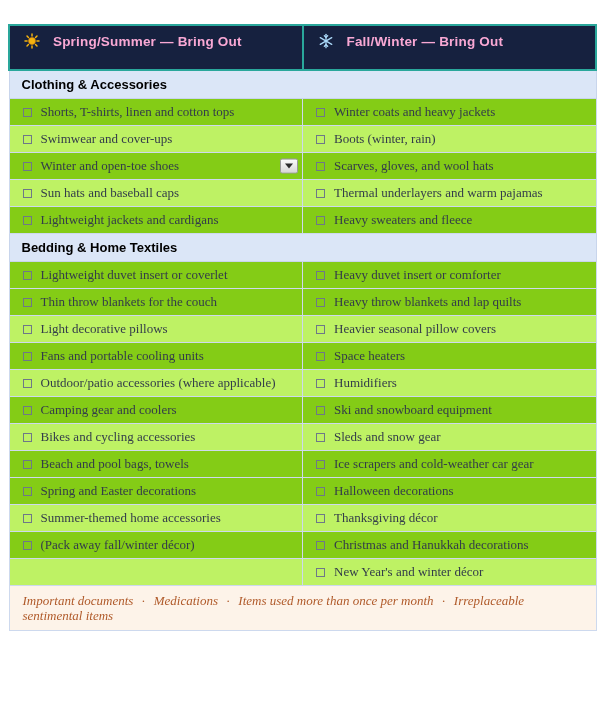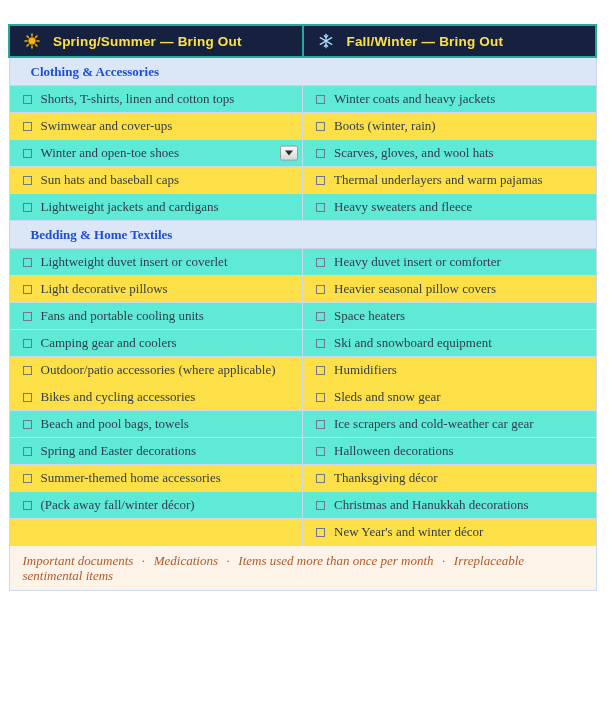--- a/index.html
+++ b/index.html
@@ -14,56 +14,55 @@
     border-collapse: collapse;
     width: 589px;
     table-layout: fixed;
     border: 1px solid #c3d1e8;
   }
 
   
   th.col-header {
     width: 50%;
     background: #16213f;
-    color: #fde047;
+    color: #f9a8d4;
     font-weight: bold;
     font-size: 13.5px;
     text-align: left;
-    padding: 7px 10px 7px 14px;
+    padding: 7px 10px 20px 14px;
     border: 2px solid #2aa79b;
     letter-spacing: 0.2px;
   }
   .hdr-icon { display: inline-block; width: 16px; height: 16px; vertical-align: -3px; margin-right: 9px; }
 
   
   .section-row td {
     background: #dbe6f7;
-    color: #1d4ed8;
+    color: #000000;
     font-weight: bold;
     font-size: 13px;
-    padding: 6px 10px 6px 21px;
+    padding: 6px 10px 6px 12px;
     line-height: 15px;
     border: 1px solid #c8d5ec;
-    font-family: Liberation Serif, serif;
   }
 
   
   .item-row td {
     font-family: "Liberation Serif", "DejaVu Serif", serif;
     font-size: 13px;
     line-height: 14px;
     color: #333c4a;
     padding: 6px 24px 6px 13px;
     border: 1px solid #cdd9ee;
     position: relative;
     white-space: nowrap;
     overflow: hidden;
   }
-  .item-row.tint td  { background: #5eead4; }
-  .item-row.plain td { background: #fde047; }
+  .item-row.tint td  { background: #84cc16; }
+  .item-row.plain td { background: #bef264; }
 
   .checkbox {
     display: inline-block;
     width: 9px; height: 9px;
     border: 1px solid #6e7888;
     background: transparent;
     margin-right: 9px;
     vertical-align: -1px;
   }
 
@@ -170,35 +169,39 @@
           <td class="item-cell"><span class="checkbox"></span><span class="item-label">Lightweight jackets and cardigans</span></td>
           <td class="item-cell"><span class="checkbox"></span><span class="item-label">Heavy sweaters and fleece</span></td>
         </tr>
         <tr class="section-row">
           <td colspan="2">Bedding &amp; Home Textiles</td>
         </tr>
         <tr class="item-row tint">
           <td class="item-cell"><span class="checkbox"></span><span class="item-label">Lightweight duvet insert or coverlet</span></td>
           <td class="item-cell"><span class="checkbox"></span><span class="item-label">Heavy duvet insert or comforter</span></td>
         </tr>
+        <tr class="item-row tint">
+          <td class="item-cell"><span class="checkbox"></span><span class="item-label">Thin throw blankets for the couch</span></td>
+          <td class="item-cell"><span class="checkbox"></span><span class="item-label">Heavy throw blankets and lap quilts</span></td>
+        </tr>
         <tr class="item-row plain">
           <td class="item-cell"><span class="checkbox"></span><span class="item-label">Light decorative pillows</span></td>
           <td class="item-cell"><span class="checkbox"></span><span class="item-label">Heavier seasonal pillow covers</span></td>
         </tr>
         <tr class="item-row tint">
           <td class="item-cell"><span class="checkbox"></span><span class="item-label">Fans and portable cooling units</span></td>
           <td class="item-cell"><span class="checkbox"></span><span class="item-label">Space heaters</span></td>
         </tr>
+        <tr class="item-row plain">
+          <td class="item-cell"><span class="checkbox"></span><span class="item-label">Outdoor/patio accessories (where applicable)</span></td>
+          <td class="item-cell"><span class="checkbox"></span><span class="item-label">Humidifiers</span></td>
+        </tr>
         <tr class="item-row tint">
           <td class="item-cell"><span class="checkbox"></span><span class="item-label">Camping gear and coolers</span></td>
           <td class="item-cell"><span class="checkbox"></span><span class="item-label">Ski and snowboard equipment</span></td>
-        </tr>
-        <tr class="item-row plain">
-          <td class="item-cell"><span class="checkbox"></span><span class="item-label">Outdoor/patio accessories (where applicable)</span></td>
-          <td class="item-cell"><span class="checkbox"></span><span class="item-label">Humidifiers</span></td>
         </tr>
         <tr class="item-row plain">
           <td class="item-cell"><span class="checkbox"></span><span class="item-label">Bikes and cycling accessories</span></td>
           <td class="item-cell"><span class="checkbox"></span><span class="item-label">Sleds and snow gear</span></td>
         </tr>
         <tr class="item-row tint">
           <td class="item-cell"><span class="checkbox"></span><span class="item-label">Beach and pool bags, towels</span></td>
           <td class="item-cell"><span class="checkbox"></span><span class="item-label">Ice scrapers and cold-weather car gear</span></td>
         </tr>
         <tr class="item-row tint">

